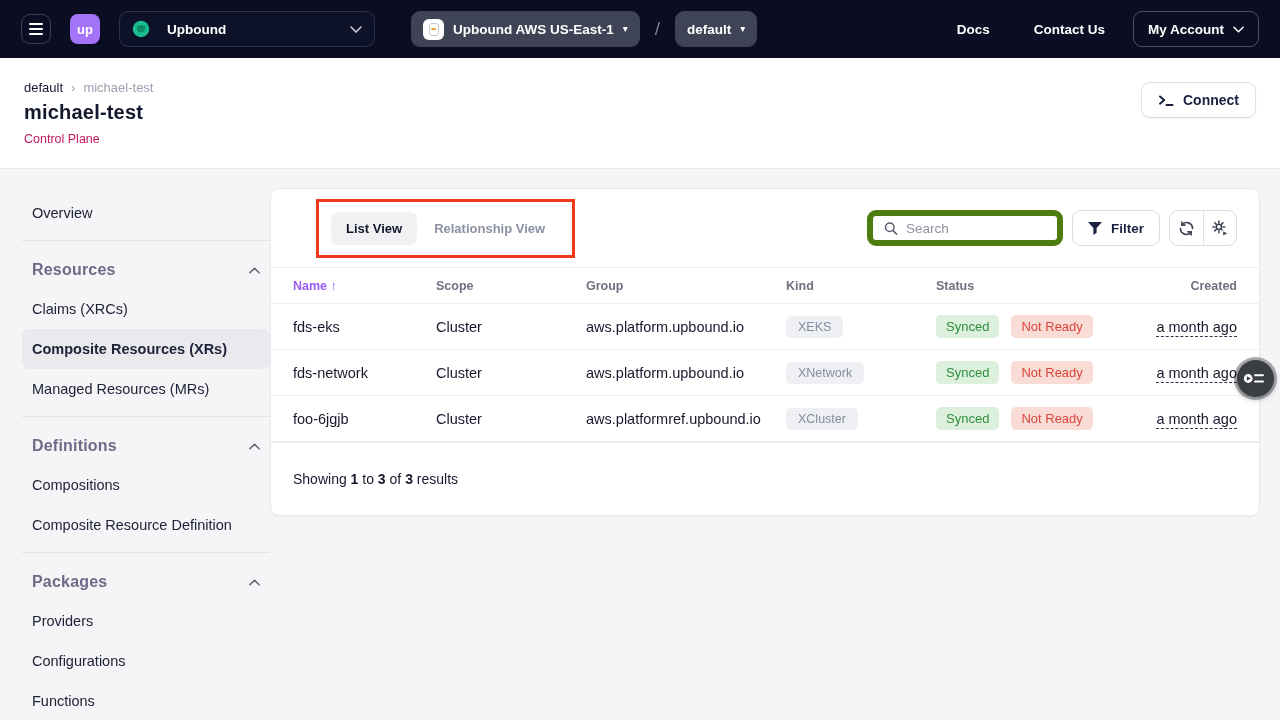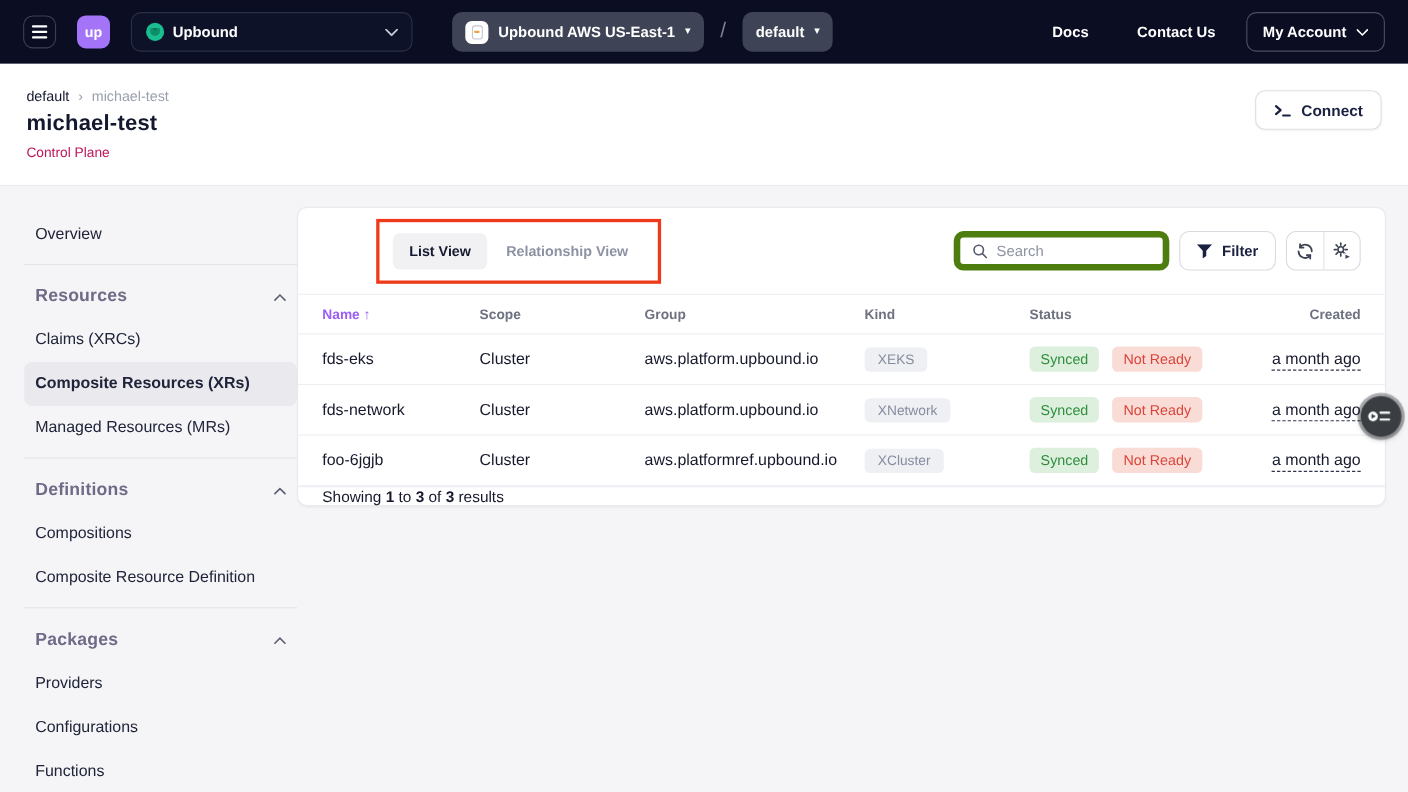--- a/index.html
+++ b/index.html
@@ -7,21 +7,21 @@
     font-family:"Liberation Sans","DejaVu Sans",sans-serif; color:#14182e; }
 
   
   .navbar { height:58px; background:#0b0e23; display:flex; align-items:center; padding:0 21px; }
   .hamburger { width:30px; height:30px; border:1px solid #3c4157; border-radius:9px;
     display:flex; flex-direction:column; justify-content:center; gap:3px; align-items:center; cursor:pointer; }
   .hamburger i { display:block; width:14px; height:2px; background:#fff; border-radius:1px; }
   .logo { width:30px; height:30px; background:#a474f8; border-radius:8px; margin-left:19px;
     display:flex; align-items:center; justify-content:center; color:#fff; font-weight:700; font-size:13px; }
   .org-select { margin-left:19px; width:256px; height:36px; border:1px solid #2b3049; border-radius:9px;
-    background:#0e1228; display:flex; align-items:center; padding:0 12px; gap:7px; }
+    background:#0e1228; display:flex; align-items:center; padding:0 12px; gap:17px; }
   .org-select .lbl { color:#fff; font-weight:700; font-size:13.5px; flex:1; }
   .pill-select { height:36px; background:#3e4356; border-radius:9px; display:flex; align-items:center;
     padding:0 12px; gap:9px; color:#fff; font-weight:700; font-size:13.5px; }
   .space-select { margin-left:36px; }
   .space-icon { width:21px; height:21px; background:#fff; border-radius:6px; display:flex; align-items:center; justify-content:center; }
   .space-icon i { display:block; width:10px; height:13px; border:1.5px solid #c3c7d1; border-radius:3px; position:relative; }
   .space-icon i:after { content:""; position:absolute; left:1px; top:4.5px; width:5px; height:2px; background:#e8a33d; border-radius:1px; }
   .nav-slash { color:#7d8296; font-size:19px; margin:0 15px; }
   .caret-dn { font-size:10px; color:#fff; line-height:1; }
   .nav-right { margin-left:auto; display:flex; align-items:center; }
@@ -48,21 +48,21 @@
   .side-divider { width:248px; height:1px; background:#e3e4e8; margin:7px 0; }
   .side-section { width:248px; padding:13px 10px 10px 10px; display:flex; align-items:center; justify-content:space-between; }
   .side-section span { font-size:16px; font-weight:700; color:#6e6a87; letter-spacing:.2px; }
 
   .main { flex:1; padding:19px 20px 0 0; }
   .card { background:#fff; border:1px solid #e9eaee; border-radius:9px; box-shadow:0 1px 2px rgba(20,24,46,.04); }
 
   
   .card-head { display:flex; align-items:center; padding:0 22px; height:78px; }
   .card-title { font-size:19px; font-weight:700; letter-spacing:.2px; }
-  .annotation-box { border:3px solid #ee3a1b; padding:10px 12px; display:flex; align-items:center; gap:2px; margin-left:49px; }
+  .annotation-box { border:3px solid #ee3a1b; padding:10px 12px; display:flex; align-items:center; gap:2px; margin-left:23px; }
   .view-btn { padding:9px 15px; font-size:13px; font-weight:700; border-radius:7px; color:#8d91a3; cursor:pointer; white-space:nowrap; }
   .view-btn.active { background:#f1f1f4; color:#14182e; }
   .search-box { margin-left:auto; width:196px; height:36px; border:6px solid #4d7c0f; border-radius:9px;
     display:flex; align-items:center; gap:8px; padding:0 11px; background:#fff; }
   .search-box input { border:none; outline:none; width:140px; font-size:13.5px; color:#20243a;
     font-family:"Liberation Sans","DejaVu Sans",sans-serif; background:transparent; }
   .search-box input::placeholder { color:#8d93a0; }
   .filter-btn { margin-left:9px; height:36px; border:1px solid #d9dbe0; border-radius:9px; display:flex;
     align-items:center; gap:9px; padding:0 15px; font-size:13.5px; font-weight:700; color:#1a2140; background:#fff; cursor:pointer; }
   .icon-group { margin-left:9px; height:36px; border:1px solid #d9dbe0; border-radius:9px; display:flex; overflow:hidden; background:#fff; }
@@ -75,21 +75,21 @@
   .tbl-head div { font-size:12.5px; font-weight:700; color:#6e7280; }
   .tbl-head .col-name { color:#9a5ef7; }
   .tbl-head .col-created, .tbl-row .cell-created { text-align:right; }
   .tbl-row { height:46px; border-bottom:1px solid #eceef1; font-size:14.5px; color:#16192c; }
   .tbl-row:last-of-type { border-bottom:none; }
   .kind-badge { display:inline-block; background:#eef0f3; color:#878da0; border-radius:5px; padding:4px 12px; font-size:12.5px; }
   .badge { display:inline-block; border-radius:5px; padding:4px 10px; font-size:13px; }
   .badge.synced { background:#ddefdd; color:#2f8f3f; }
   .badge.notready { background:#fadcd7; color:#d9453a; margin-left:8px; }
   .rel-time { border-bottom:1px dashed #30354d; padding-bottom:1px; cursor:pointer; }
-  .tbl-foot { border-top:1px solid #eceef1; padding:0 22px; font-size:14px; color:#16192c; }
+  .tbl-foot { border-top:1px solid #eceef1; padding:28px 22px; font-size:14px; color:#16192c; }
   .tbl-foot b { font-weight:700; }
 
   
   .feedback-fab { position:fixed; left:1237px; top:360px; width:37px; height:37px; border-radius:50%;
     background:#3a3d42; box-shadow:0 0 0 3px rgba(30,32,36,.35), 0 2px 6px rgba(0,0,0,.35);
     display:flex; align-items:center; padding-left:6px; cursor:pointer; z-index:50; }
 </style>
 </head>
 <body>
 

